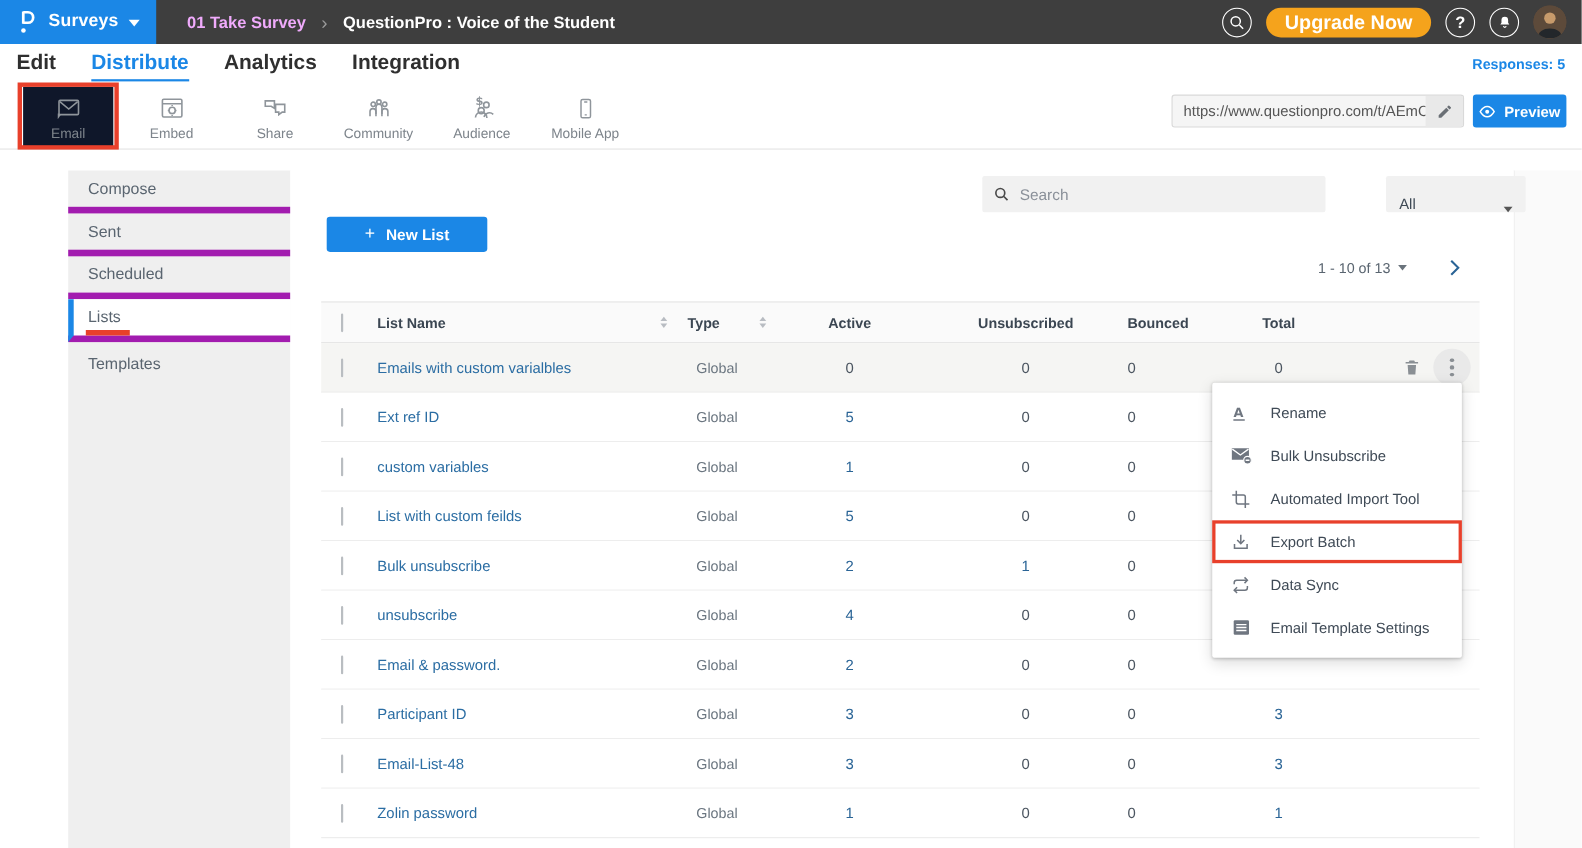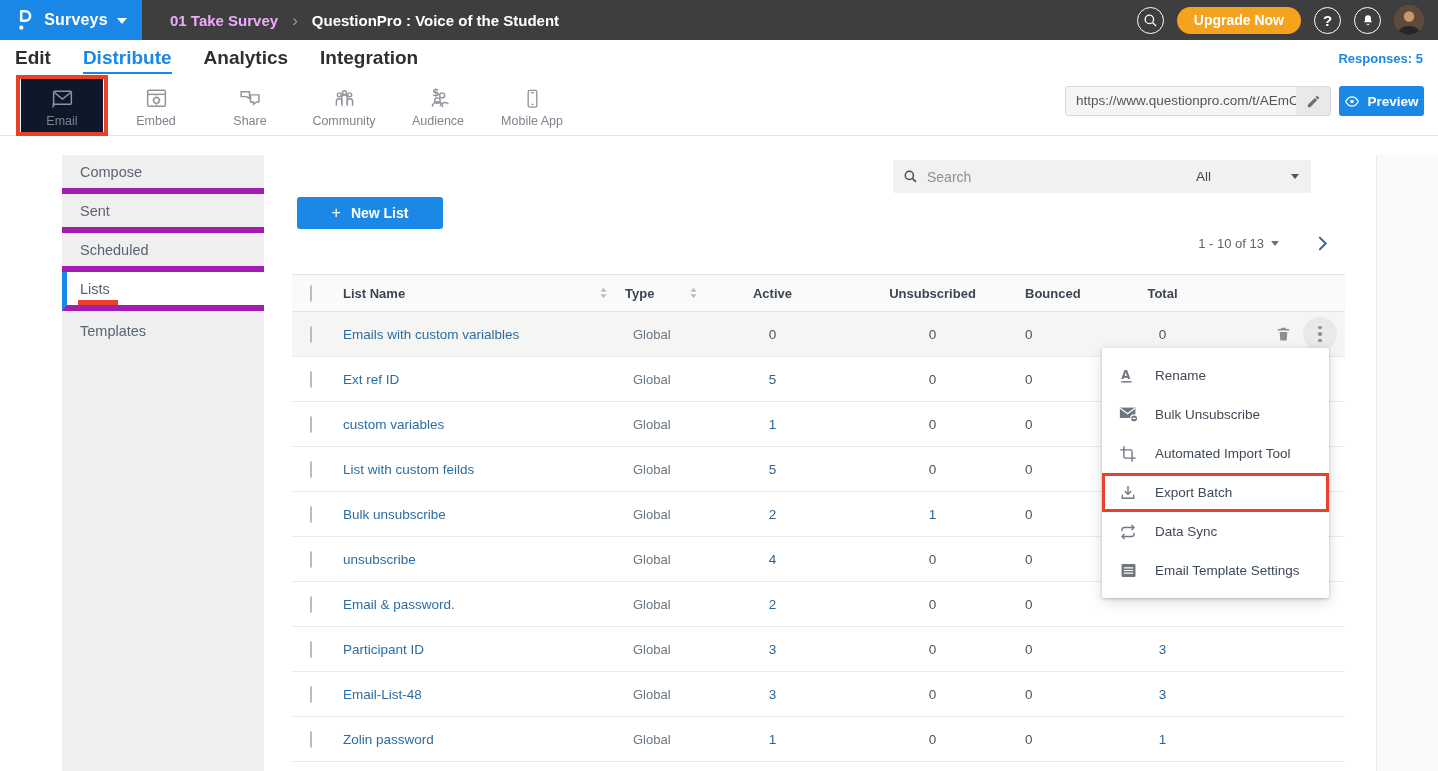--- a/index.html
+++ b/index.html
@@ -14,21 +14,21 @@
   .product-name { color:#fff; font-size:16px; font-weight:600; letter-spacing:.2px; }
   .caret-down-w { width:0; height:0; border-left:5px solid transparent; border-right:5px solid transparent; border-top:6px solid #fff; margin-top:2px; }
   .crumbs { display:flex; align-items:center; gap:14px; margin-left:28px; flex:1 1 auto; min-width:0; }
   .crumb-survey { color:#f0abfc; font-size:15px; font-weight:600; cursor:pointer; }
   .crumb-sep { color:#9b9b9b; font-size:17px; line-height:1; }
   .crumb-page { color:#ffffff; font-size:15px; font-weight:600; }
   .topbar-right { display:flex; align-items:center; gap:13px; padding-right:14px; }
   .circle-btn { width:27px; height:27px; border-radius:50%; border:1.6px solid #fff; background:transparent; display:flex; align-items:center; justify-content:center; cursor:pointer; color:#fff; }
   .circle-btn svg { display:block; }
   .help-btn { color:#fff; font-size:15px; font-weight:700; }
-  .upgrade-btn { height:27px; padding:0 17px; border:none; border-radius:14px; background:#f5a31c; color:#fff; font-size:14px; font-weight:700; cursor:pointer; font-family:inherit; }
+  .upgrade-btn { height:27px; padding:0 17px; border:none; border-radius:14px; background:#f5a31c; color:#fff; font-size:18px; font-weight:700; cursor:pointer; font-family:inherit; }
   .avatar { width:30px; height:30px; border-radius:50%; background:#6b4f3a; overflow:hidden; cursor:pointer; flex:0 0 auto; }
 
   
   .tabbar { position:absolute; left:0; top:40px; width:1438px; height:36px; background:#fff; display:flex; align-items:center; }
   .tab { margin-left:32px; font-size:19px; font-weight:700; color:#2f2f2f; cursor:pointer; position:relative; padding:7px 0; }
   .tab:first-child { margin-left:15px; }
   .tab.active { color:#1b87e6; }
   .tab.active::after { content:""; position:absolute; left:0; right:0; bottom:2px; height:2px; background:#1b87e6; }
   .responses { margin-left:auto; margin-right:15px; font-size:13px; font-weight:600; color:#1b87e6; cursor:pointer; }
 
@@ -54,21 +54,21 @@
   .side-item.active { background:#fff; border-left:5px solid #1b87e6; padding-left:13px; }
   .side-item .label { position:relative; }
   .side-item.annotated .label::after { content:""; position:absolute; left:-2px; right:-8px; bottom:-8px; height:5px; background:#e8402b; }
 
   .main { position:absolute; left:264px; top:155px; width:1112px; bottom:0; background:#fff; }
 
   
   .search-box { position:absolute; left:629px; top:5px; width:312px; height:33px; background:#f1f1f1; border-radius:2px; display:flex; align-items:center; padding:0 10px; gap:9px; }
   .search-box input { flex:1; border:none; background:transparent; outline:none; font-size:14px; color:#3f4a56; font-family:inherit; }
   .search-box input::placeholder { color:#8a9099; }
-  .filter-dd { position:absolute; left:920px; top:5px; width:127px; height:33px; background:#f1f1f1; border-radius:2px; display:flex; align-items:center; padding:0 12px; cursor:pointer; }
+  .filter-dd { position:absolute; left:996px; top:5px; width:127px; height:33px; background:#f1f1f1; border-radius:2px; display:flex; align-items:flex-end; padding:0 12px; cursor:pointer; }
   .filter-dd .val { font-size:13.5px; color:#3f4a56; }
   .caret-down-g { width:0; height:0; border-left:4.5px solid transparent; border-right:4.5px solid transparent; border-top:5.5px solid #555; margin-left:auto; }
 
   .new-list-btn { position:absolute; left:33px; top:42px; width:146px; height:32px; background:#1b87e6; border:none; border-radius:3px; color:#fff; font-size:14px; font-weight:600; display:flex; align-items:center; justify-content:center; gap:10px; cursor:pointer; font-family:inherit; }
   .new-list-btn .plus { font-size:16px; font-weight:400; }
 
   .pager { position:absolute; right:46px; top:80px; display:flex; align-items:center; gap:8px; }
   .pager .range { font-size:13px; color:#5a6570; cursor:pointer; display:flex; align-items:center; gap:7px; }
   .pager .caret-down-g { border-top-color:#6a737c; margin-left:0; }
   .pager .next { margin-left:28px; background:none; border:none; cursor:pointer; padding:0; display:flex; }

